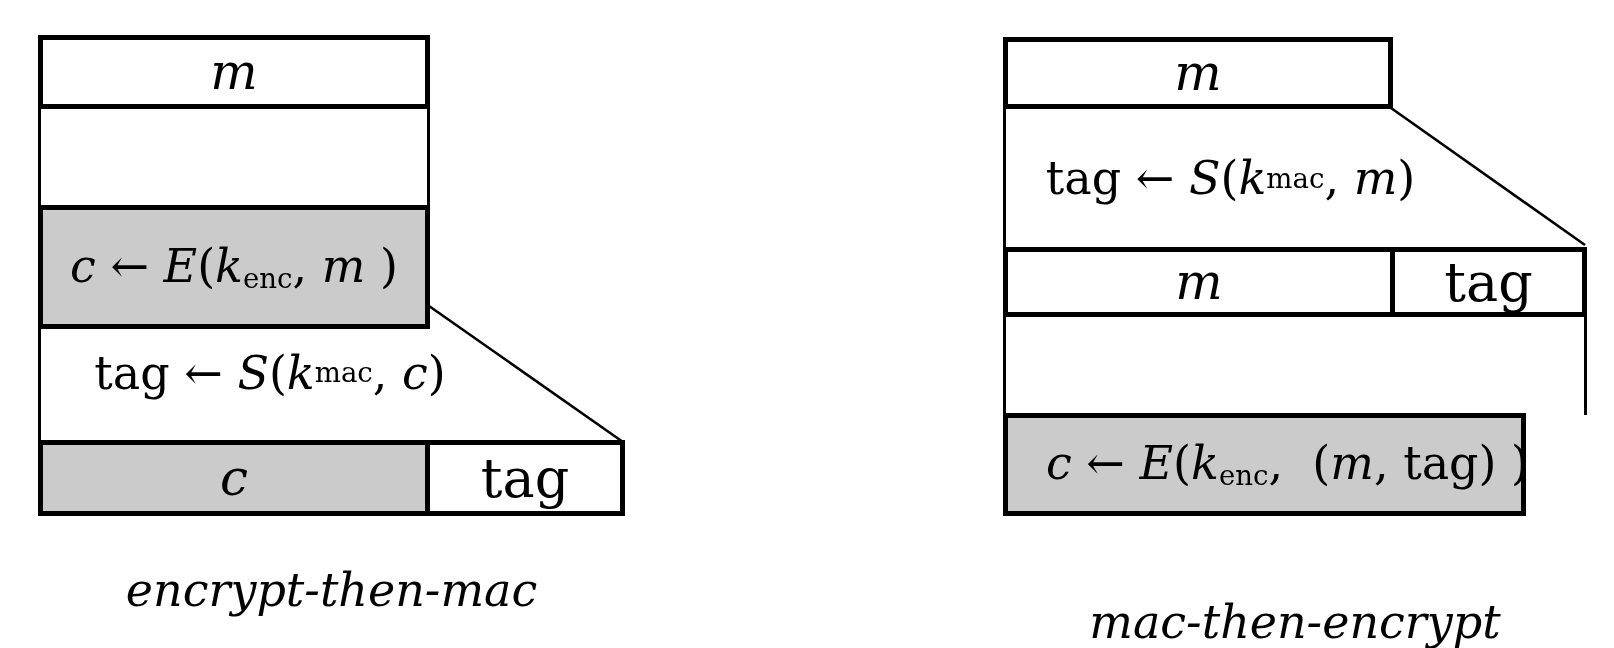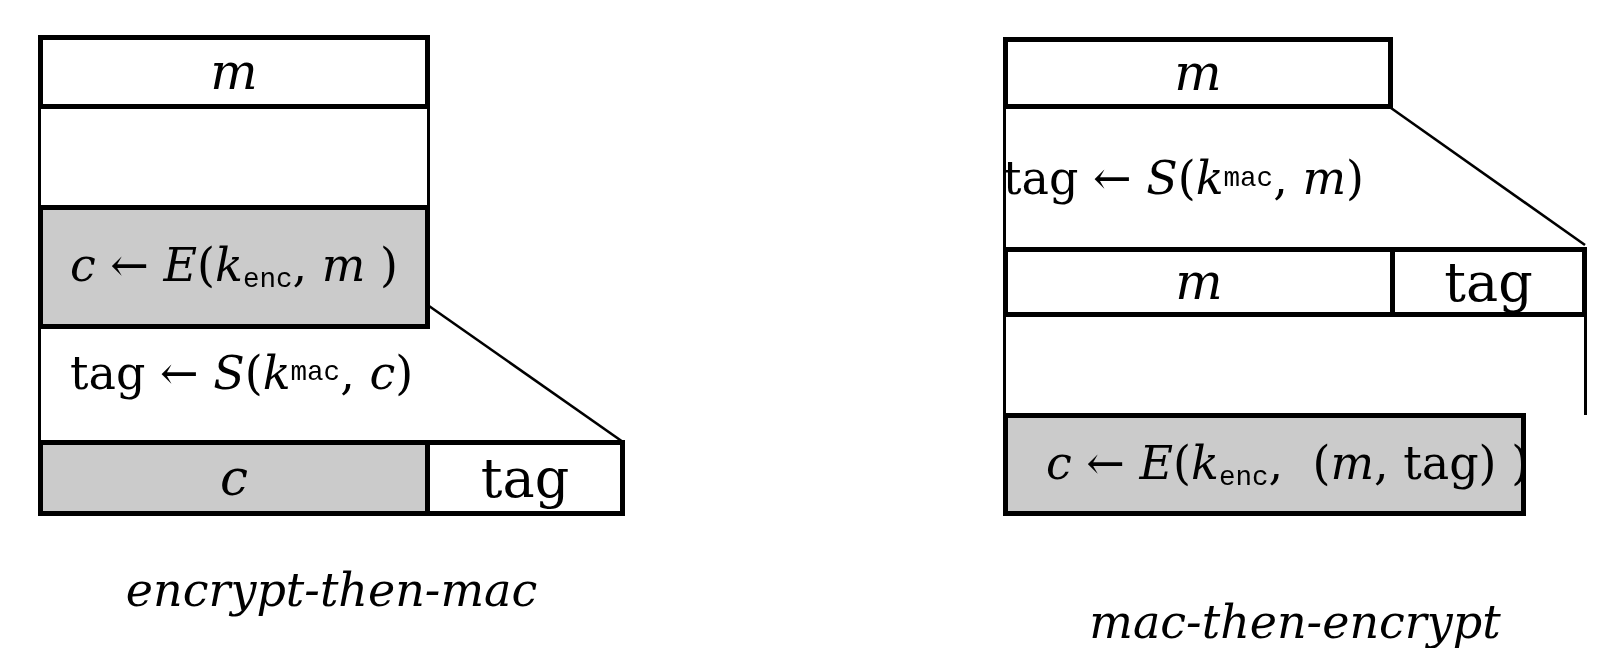--- a/index.html
+++ b/index.html
@@ -24,29 +24,29 @@
     display: flex; align-items: center; justify-content: center;
     white-space: pre;
   }
   .box.gray { background: var(--highlight, #cbcbcb); }
   .vline {
     position: absolute; width: 3px;
     background: var(--ink, #000000);
   }
   .formula {
     position: absolute;
-    display: flex; align-items: center; 
+    display: flex; align-items: center; justify-content: center;
     font-size: 46px; white-space: pre;
   }
   .box .formula-inline { font-size: 46px; white-space: pre; }
   .letter { font-size: 50px; }
   .word { font-size: 54px; }
   .m-var { font-style: italic; }
   .m-rm { font-style: normal; }
-  .m-sub { font-style: normal; font-size: 0.6em; vertical-align: -0.22em; font-family: Liberation Mono, monospace; }
+  .m-sub { font-style: normal; font-size: 0.6em; vertical-align: -0.22em; }
   .diagram-label {
     position: absolute;
     text-align: center;
     font-size: 46px;
     line-height: 56px;
     font-style: italic;
   }
   .group { display: contents; }
 </style>
 </head>

